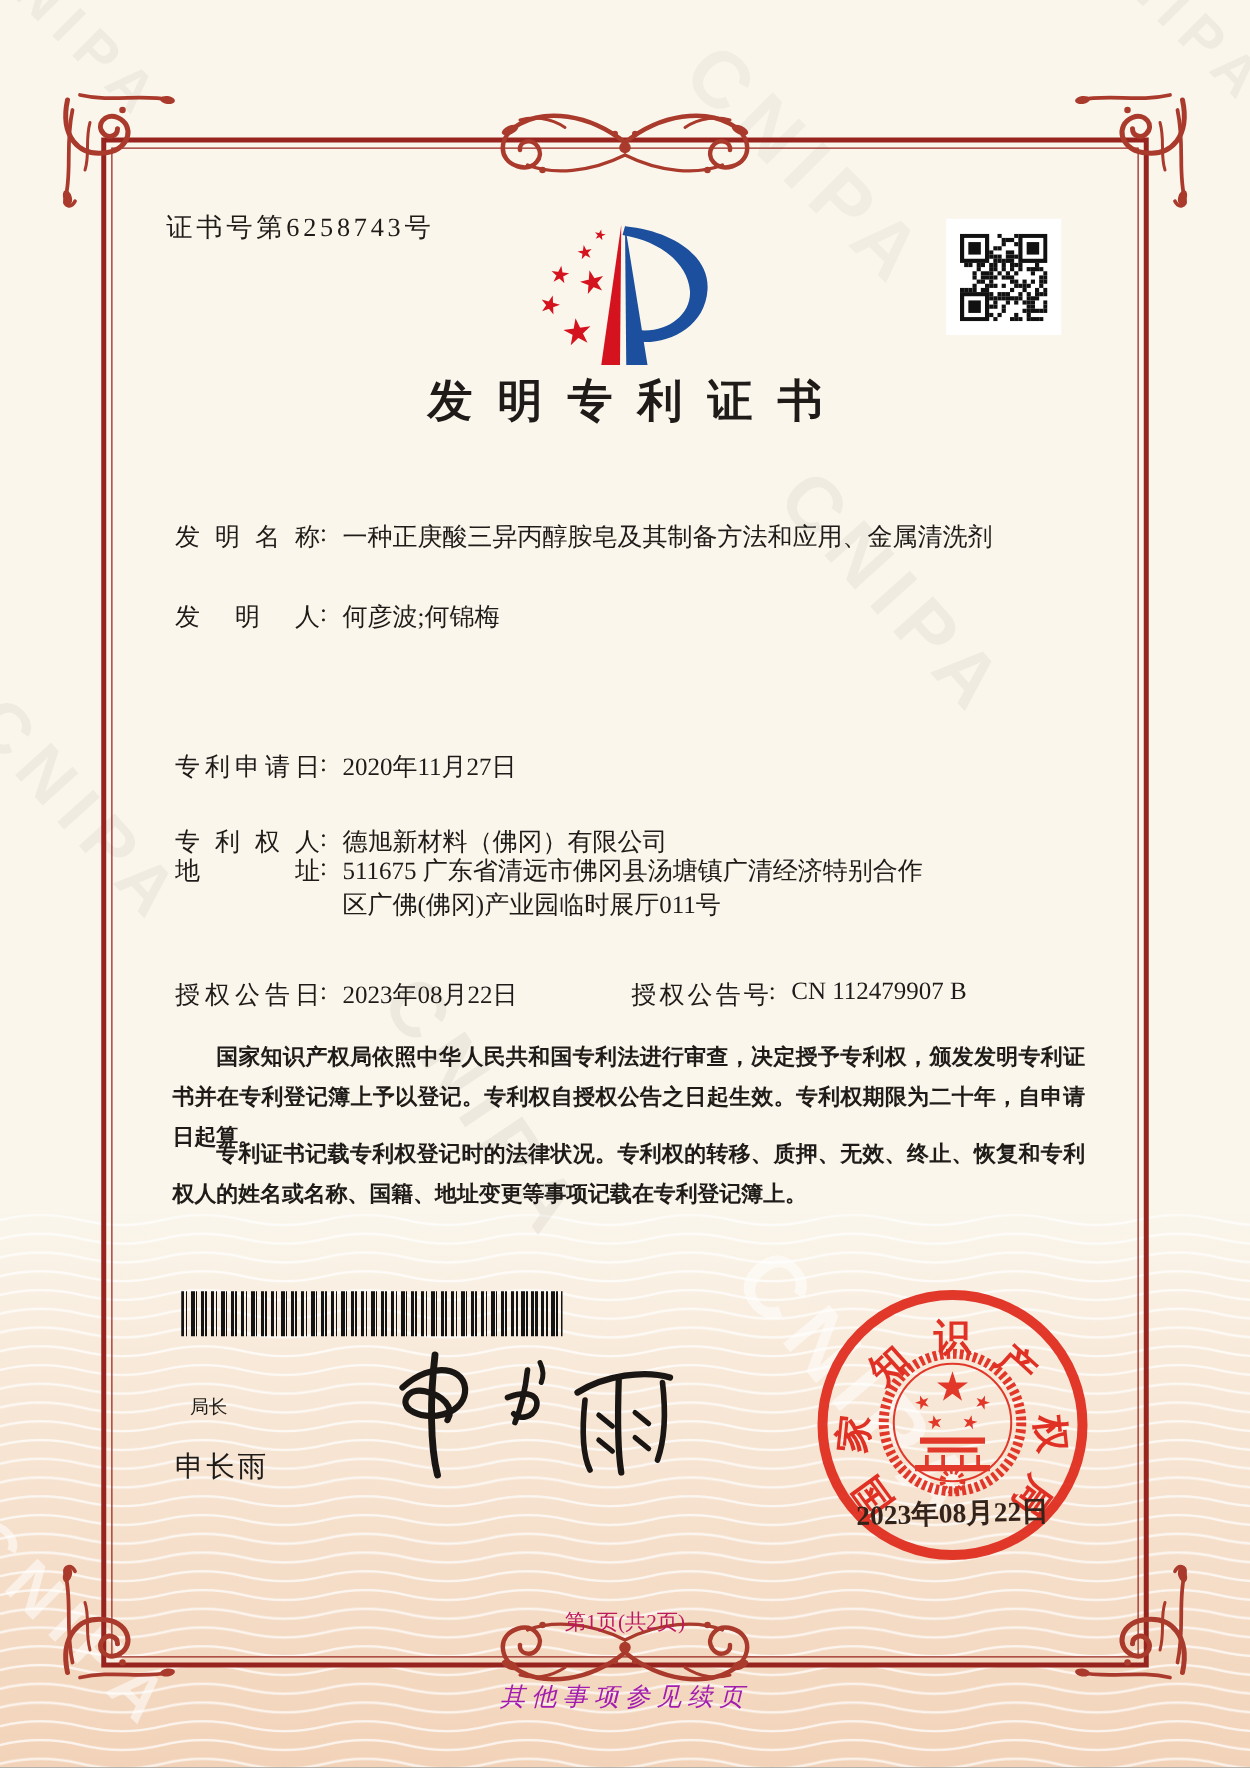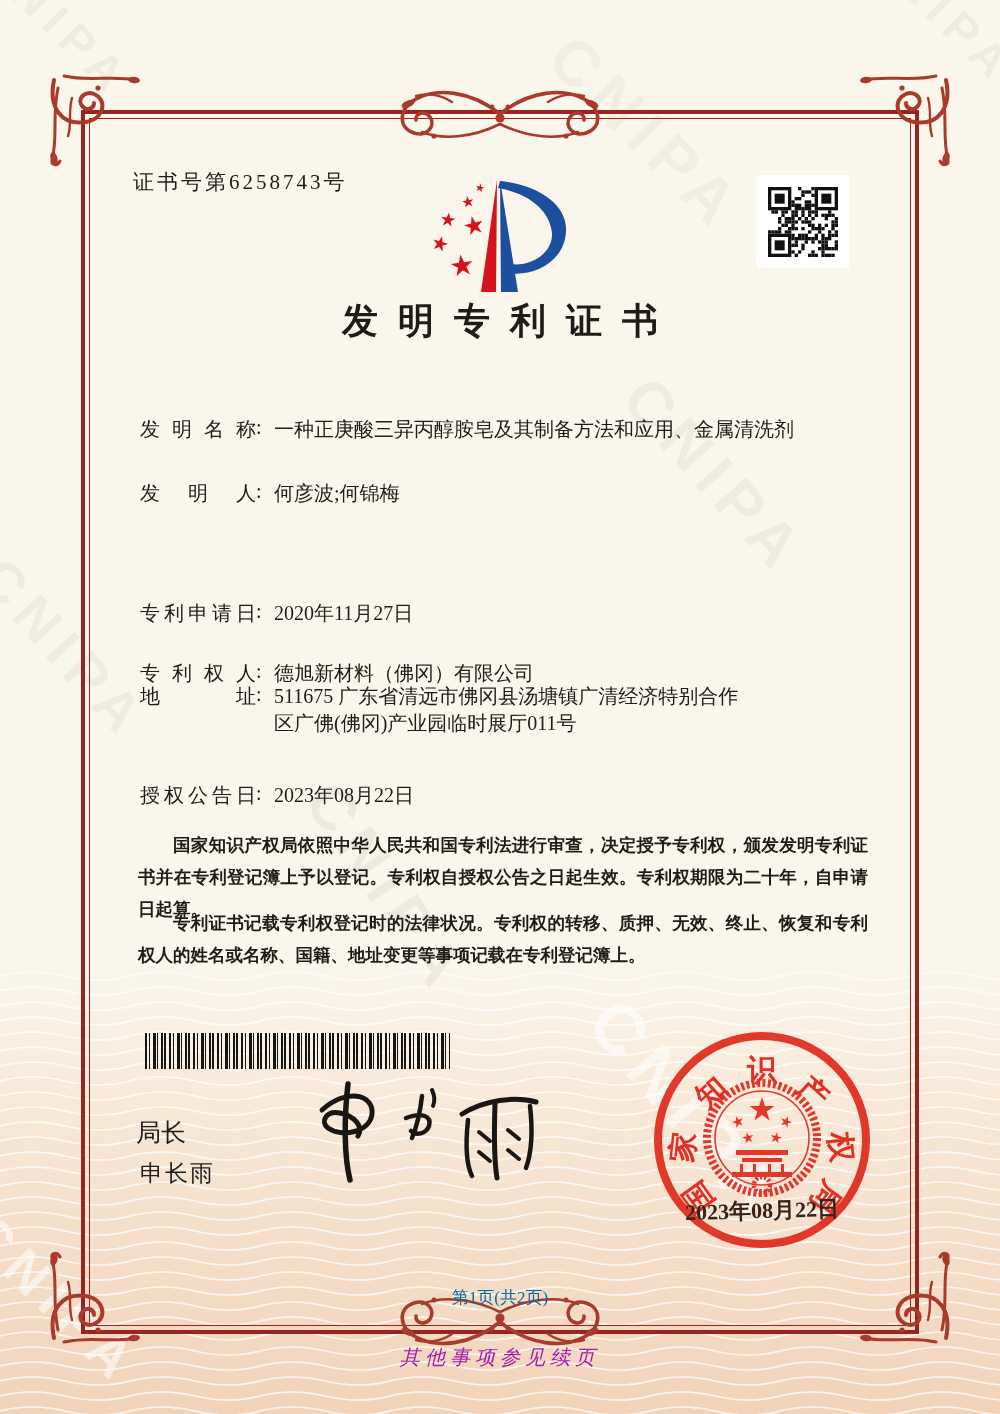--- a/index.html
+++ b/index.html
@@ -58,33 +58,33 @@
   .barcode{position:absolute;left:145px;top:1033px;width:305px;height:36px;
     background:
       repeating-linear-gradient(90deg,
         #141414 0 2px, transparent 2px 4px,
         #141414 4px 5px, transparent 5px 8px,
         #141414 8px 11px, transparent 11px 12px,
         #141414 12px 13px, transparent 13px 16px,
         #141414 16px 18px, transparent 18px 19px,
         #141414 19px 21px, transparent 21px 24px);}
   
-  .director-title{position:absolute;left:136px;top:1116px;font-size:25px;
+  .director-title{position:absolute;left:152px;top:1116px;font-size:15px;
       font-family:"Liberation Sans","DejaVu Sans",sans-serif;}
   .director-name{position:absolute;left:140px;top:1158px;font-size:23px;
       font-family:"Liberation Sans","DejaVu Sans",sans-serif;letter-spacing:2px;}
   .signature{position:absolute;left:290px;top:1068px;width:260px;height:120px;}
   
   .seal{position:absolute;left:648px;top:1026px;width:228px;height:228px;opacity:.93;}
   .seal text{font-family:"Liberation Serif","DejaVu Serif",serif;font-weight:bold;}
   .seal-date{position:absolute;left:672px;top:1196px;width:180px;text-align:center;
       font-size:22px;font-weight:bold;color:#33231a;transform:rotate(-1.5deg);}
   
   .page-footer{position:absolute;left:0;top:1286px;width:1000px;text-align:center;
-      font-size:17px;color:#0369a1;}
+      font-size:17px;color:#be185d;}
   .continuation{position:absolute;left:0;top:1344px;width:1000px;text-align:center;
       font-size:20px;letter-spacing:5px;color:#a21caf;font-style:italic;}
 </style>
 </head>
 <body>
 
 <div class="page">
 
   <svg class="waves" viewBox="0 0 1000 446" preserveAspectRatio="none" aria-hidden="true">
     <defs>
@@ -350,20 +350,23 @@
   <div class="frow r4">
     <span class="flabel">专利权人</span><span class="fcolon">:</span><span class="fvalue">德旭新材料（佛冈）有限公司</span>
   </div>
   <div class="frow r5" style="white-space:normal;">
     <span class="flabel">地址</span><span class="fcolon">:</span><span class="fvalue">511675 广东省清远市佛冈县汤塘镇广清经济特别合作
 区广佛(佛冈)产业园临时展厅011号</span>
   </div>
 
   <div class="frow grant-row">
     <span class="flabel">授权公告日</span><span class="fcolon">:</span><span class="fvalue">2023年08月22日</span>
+    <span class="grant2">
+      <span class="flabel">授权公告号</span><span class="fcolon">:</span><span class="fvalue">CN 112479907 B</span>
+    </span>
   </div>
 
   <div class="bodyp p1">国家知识产权局依照中华人民共和国专利法进行审查，决定授予专利权，颁发发明专利证书并在专利登记簿上予以登记。专利权自授权公告之日起生效。专利权期限为二十年，自申请日起算。</div>
   <div class="bodyp p2">专利证书记载专利权登记时的法律状况。专利权的转移、质押、无效、终止、恢复和专利权人的姓名或名称、国籍、地址变更等事项记载在专利登记簿上。</div>
 
   <div class="barcode"></div>
 
   <div class="director-title">局长</div>
   <div class="director-name">申长雨</div>
 

